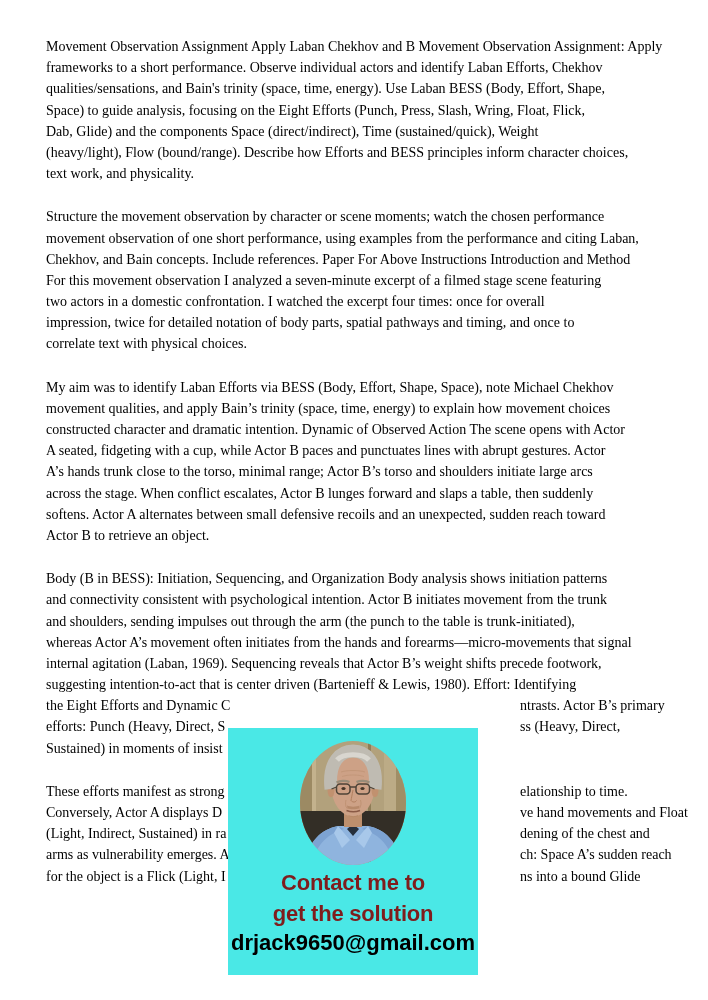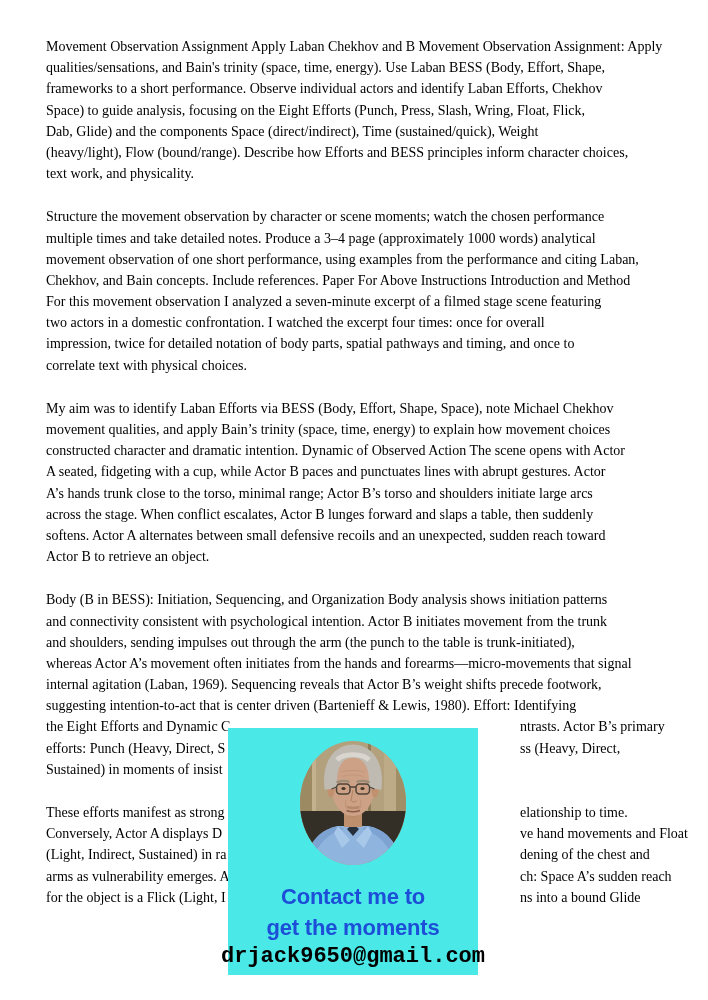--- a/index.html
+++ b/index.html
@@ -18,47 +18,46 @@
     position:absolute; left:228px; top:728px; width:250px; height:247px;
     background:#4AE8E6; z-index:5;
     display:flex; flex-direction:column; align-items:center;
   }
   .photo {
     width:106px; height:124px; margin-top:13px; flex:none;
     border-radius:50%; overflow:hidden;
   }
   .photo svg { display:block; width:100%; height:100%; }
   .heading {
-    margin-top:16px; text-align:center; color:#1d4ed8;
+    margin-top:2px; text-align:center; color:#7f1d1d;
     font-family:"Liberation Sans", sans-serif; font-weight:bold;
     font-size:22px; line-height:31px; letter-spacing:-0.2px;
   }
   .email {
     margin-top:1px; color:#000000;
-    font-family:Liberation Mono, monospace; font-weight:bold; font-size:22px;
+    font-family:Liberation Sans, sans-serif; font-weight:bold; font-size:22px;
   }
 </style>
 </head>
 <body>
 
 <div class="page" style="background: rgb(255, 255, 255);">
 
   <div class="doc" style="color: rgb(0, 0, 0);">
       <div class="para">
         <div class="line">Movement Observation Assignment Apply Laban Chekhov and B Movement Observation Assignment: Apply</div>
+        <div class="line">frameworks to a short performance. Observe individual actors and identify Laban Efforts, Chekhov</div>
         <div class="line">qualities/sensations, and Bain's trinity (space, time, energy). Use Laban BESS (Body, Effort, Shape,</div>
-        <div class="line">frameworks to a short performance. Observe individual actors and identify Laban Efforts, Chekhov</div>
         <div class="line">Space) to guide analysis, focusing on the Eight Efforts (Punch, Press, Slash, Wring, Float, Flick,</div>
         <div class="line">Dab, Glide) and the components Space (direct/indirect), Time (sustained/quick), Weight</div>
         <div class="line">(heavy/light), Flow (bound/range). Describe how Efforts and BESS principles inform character choices,</div>
         <div class="line">text work, and physicality.</div>
       </div>
       <div class="para">
         <div class="line">Structure the movement observation by character or scene moments; watch the chosen performance</div>
-        <div class="line">multiple times and take detailed notes. Produce a 3–4 page (approximately 1000 words) analytical</div>
         <div class="line">movement observation of one short performance, using examples from the performance and citing Laban,</div>
         <div class="line">Chekhov, and Bain concepts. Include references. Paper For Above Instructions Introduction and Method</div>
         <div class="line">For this movement observation I analyzed a seven-minute excerpt of a filmed stage scene featuring</div>
         <div class="line">two actors in a domestic confrontation. I watched the excerpt four times: once for overall</div>
         <div class="line">impression, twice for detailed notation of body parts, spatial pathways and timing, and once to</div>
         <div class="line">correlate text with physical choices.</div>
       </div>
       <div class="para">
         <div class="line">My aim was to identify Laban Efforts via BESS (Body, Effort, Shape, Space), note Michael Chekhov</div>
         <div class="line">movement qualities, and apply Bain’s trinity (space, time, energy) to explain how movement choices</div>
@@ -142,18 +141,18 @@
         <path d="M60.5 59 C61.5 62.5 61 65 59.5 67.5" stroke="#bb8d6c" stroke-width="0.9" fill="none" opacity="0.8"></path>
 
         <path d="M47 64.5 C50 66 56.5 66 59.5 64.5 L59 67.5 C56 68.6 50.5 68.6 47.5 67.5 Z" fill="#a97a58" opacity="0.6"></path>
 
         <path d="M46.5 69.5 C50.5 71 56 71 60 69.5" stroke="#8a5a45" stroke-width="1.5" fill="none"></path>
         <path d="M48.5 74.5 C51.5 76 55 76 58 74.5" stroke="#b38662" stroke-width="0.9" fill="none" opacity="0.8"></path>
       </svg>
     </div>
     <div class="heading">
       <div>Contact me to</div>
-      <div>get the moments</div>
+      <div>get the solution</div>
     </div>
     <div class="email">drjack9650@gmail.com</div>
   </div>
 
 </div>
 
 </body></html>

